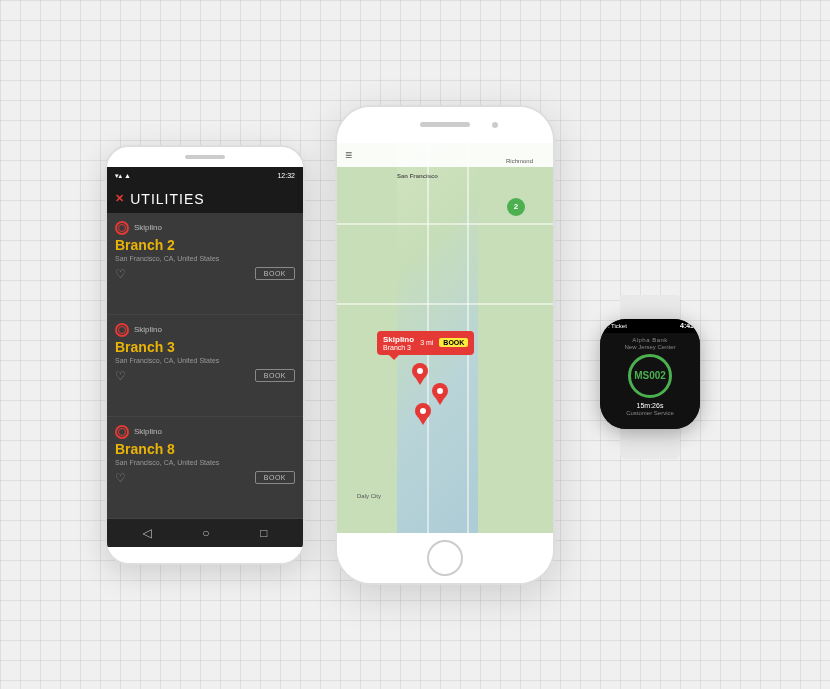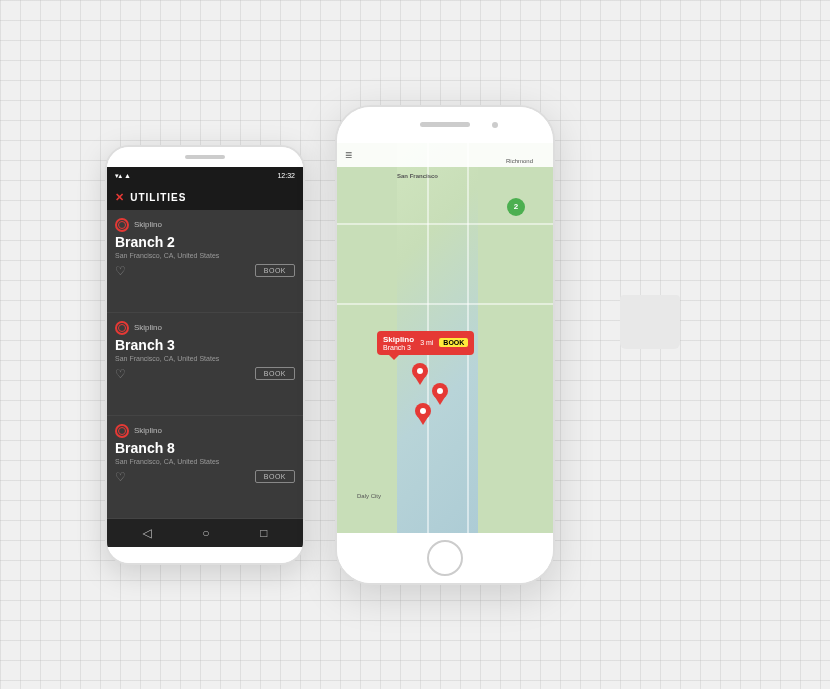--- a/index.html
+++ b/index.html
@@ -87,23 +87,23 @@
     }
 
     .close-x {
       color: #e53935;
       font-weight: bold;
       font-size: 11px;
     }
 
     .utilities-label {
       color: #fff;
-      font-size: 10px;
+      font-size: 14px;
       letter-spacing: 1px;
-      font-weight: bold;
+      font-weight: normal;
     }
 
     .branch-list {
       flex: 1;
       overflow: hidden;
       display: flex;
       flex-direction: column;
     }
 
     .branch-item {
@@ -138,21 +138,21 @@
       border-radius: 50%;
       border: 1.5px solid #e53935;
     }
 
     .skiplino-text {
       color: #bbb;
       font-size: 8px;
     }
 
     .branch-name {
-      color: #ffffff;
+      color: #eab308;
       font-size: 14px;
       font-weight: bold;
       margin-bottom: 2px;
     }
 
     .branch-location {
       color: #999;
       font-size: 7px;
       margin-bottom: 5px;
     }
@@ -578,16 +578,32 @@
       <div style="position:absolute;top:15px;right:20px;font-size:6px;color:#555;">Richmond</div>
       <div style="position:absolute;top:350px;left:20px;font-size:6px;color:#555;">Daly City</div>
     </div>
     <div class="iphone-bottom">
       <div class="iphone-home-btn"></div>
     </div>
   </div>
 
   <div class="apple-watch">
     <div class="watch-band-top"></div>
+    <div class="watch-body">
+
+      <div class="watch-status-bar">
+        <span class="watch-back">&lt; Ticket</span>
+        <span class="watch-time-small">4:41</span>
+      </div>
+      <div class="watch-screen">
+        <div class="watch-title">Alpha Bank</div>
+        <div class="watch-subtitle">New Jersey Center</div>
+        <div class="watch-ticket-circle">
+          <span class="watch-ticket-num">MS002</span>
+        </div>
+        <div class="watch-wait-time">15m:26s</div>
+        <div class="watch-service">Customer Service</div>
+      </div>
+    </div>
     <div class="watch-band-bottom"></div>
   </div>
 
 </div>
 
 </body></html>

